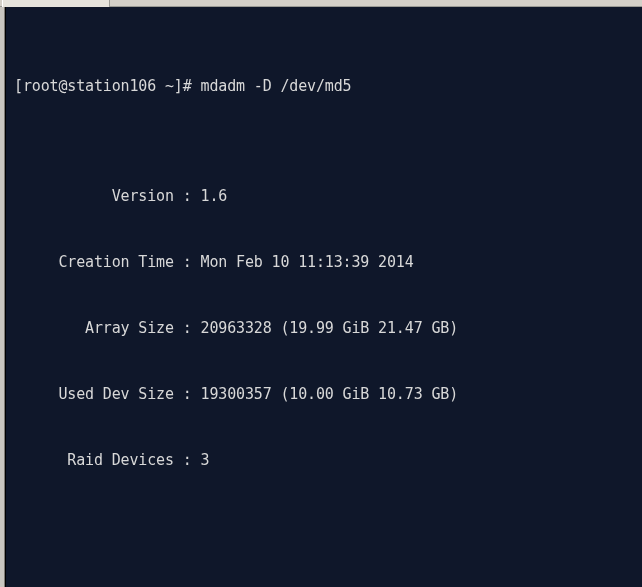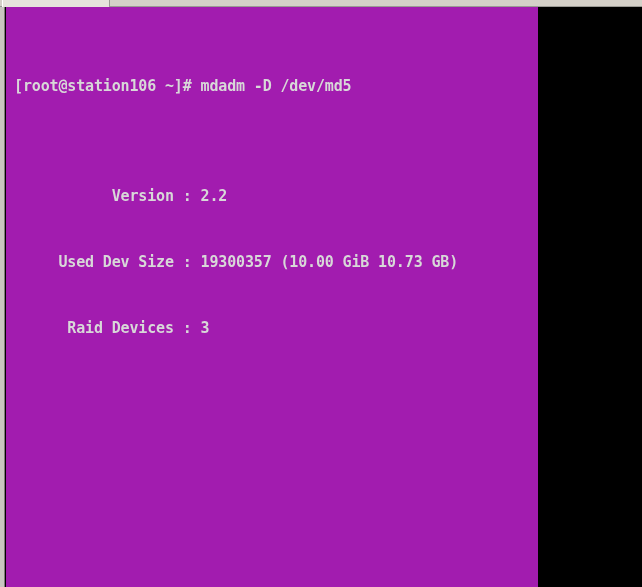--- a/index.html
+++ b/index.html
@@ -47,25 +47,24 @@
     height: 580px;
     background: #c9c6c0;
     border-right: 1px solid #7d7a75;
     box-sizing: border-box;
   }
 
   #terminal {
     position: absolute;
     top: 7px;
     left: 6px;
-    width: 532px;
+    width: 636px;
     height: 580px;
-    background: #a21caf;
+    background: #0f172a;
     overflow: hidden;
-    font-weight: bold;
   }
 
   #term-screen {
     padding: 2px 0 0 8px;
     color: #d8d8d8;
     font-size: 15px;
     line-height: 22px;
     white-space: pre;
     font-family: "DejaVu Sans Mono", "Liberation Mono", monospace;
     letter-spacing: -0.15px;
@@ -85,21 +84,23 @@
 </div>
 
 <div id="window-frame-left"></div>
 
 <div id="terminal">
   <div id="term-screen">
 
     <span class="term-line">[root@station106 ~]# mdadm -D /dev/md5</span>
 
 
-    <span class="term-line">           Version : 2.2</span>
+    <span class="term-line">           Version : 1.6</span>
+    <span class="term-line">     Creation Time : Mon Feb 10 11:13:39 2014</span>
+    <span class="term-line">        Array Size : 20963328 (19.99 GiB 21.47 GB)</span>
     <span class="term-line">     Used Dev Size : 19300357 (10.00 GiB 10.73 GB)</span>
     <span class="term-line">      Raid Devices : 3</span>
     
     
     
     
     
     
     
     

